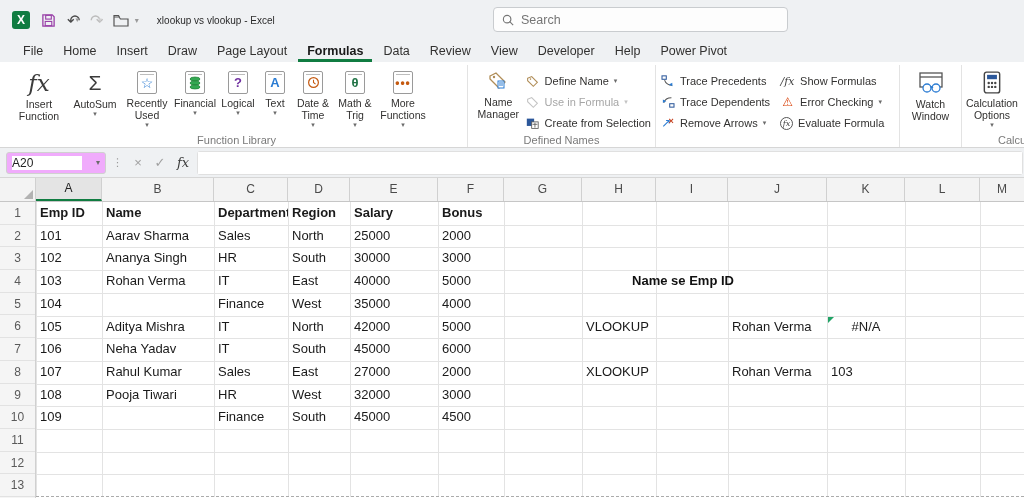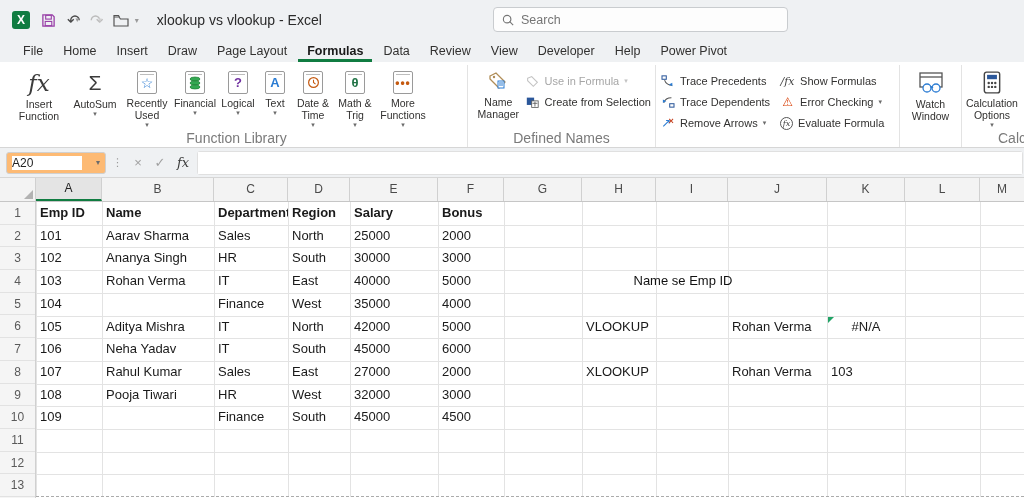--- a/index.html
+++ b/index.html
@@ -7,34 +7,34 @@
   #app { position:relative; width:1024px; height:501px; overflow:hidden; background:#fff; }
 
   
   .titlebar { position:relative; height:40px; background:#eff1f3; display:flex; align-items:center; padding-left:12px; }
   .qat { display:flex; align-items:center; gap:11px; }
   .qat .icon { display:inline-flex; align-items:center; justify-content:center; }
   .excel-logo { width:18px; height:18px; background:#107C41; border-radius:3px; color:#fff; font-weight:bold; font-size:12px; display:flex; align-items:center; justify-content:center; }
   .glyph-undo { font-size:16px; color:#4a4a4a; }
   .glyph-redo { font-size:16px; color:#bcbcbc; }
   .mini-chev { font-size:7px; color:#9a9a9a; margin-left:-5px; }
-  .doc-title { margin-left:18px; font-size:14px; color:#2b2b2b; white-space:nowrap; }
+  .doc-title { margin-left:18px; font-size:10px; color:#2b2b2b; white-space:nowrap; }
   .searchbox { position:absolute; left:493px; top:7px; width:295px; height:25px; background:#fdfdfd; border:1px solid #c9cccf; border-radius:4px; display:flex; align-items:center; padding:0 8px; gap:7px; }
   .searchbox input { border:none; outline:none; background:transparent; font-size:12.5px; color:#616161; width:220px; font-family:"Liberation Sans", sans-serif; }
 
   
   .tabsrow { height:22px; background:#eff1f3; display:flex; align-items:flex-end; padding-left:14px; gap:2px; }
   .tab { font-size:12.5px; color:#323130; padding:2px 9px 4px 9px; cursor:default; white-space:nowrap; }
   .tab.active { font-weight:bold; color:#1a1a1a; border-bottom:3px solid #107C41; padding-bottom:1px; }
 
   
   .ribbon { position:relative; height:86px; background:#ffffff; border-bottom:1px solid #d6d6d6; display:flex; align-items:stretch; padding:3px 0 0 6px; overflow:hidden; }
   .grp { position:relative; display:flex; align-items:flex-start; padding:2px 4px 14px 4px; border-right:1px solid #e3e3e3; }
   .grp:last-child { border-right:none; }
-  .grp-label { position:absolute; bottom:1px; left:0; right:0; text-align:center; font-size:14px; color:#7a7a7a; white-space:nowrap; }
+  .grp-label { position:absolute; bottom:1px; left:0; right:0; text-align:center; font-size:11px; color:#7a7a7a; white-space:nowrap; }
   .bigbtn { display:flex; flex-direction:column; align-items:center; justify-content:flex-start; width:52px; padding-top:4px; text-align:center; }
   .bigbtn .blabel { font-size:10.5px; color:#323130; line-height:12px; margin-top:3px; white-space:pre-line; }
   .chev { font-size:7px; color:#6b6b6b; }
   .fx-big { font-family:"DejaVu Serif", serif; font-style:italic; font-size:23px; color:#3b3b3b; line-height:24px; }
   .sigma { font-size:21px; color:#3b3b3b; line-height:24px; }
   .lib-icon { width:20px; height:23px; border:1px solid #9a9a9a; border-radius:2px; background:#fff; display:flex; align-items:center; justify-content:center; position:relative; }
   .lib-icon:before { content:""; position:absolute; top:2px; left:2px; right:2px; height:1px; background:#bdbdbd; }
   .li-star { color:#2b7cd3; font-size:14px; }
   .li-q { color:#7030a0; font-size:13px; font-weight:bold; }
   .li-a { color:#2b7cd3; font-size:13px; font-weight:bold; }
@@ -47,21 +47,21 @@
   .audit-cols { display:flex; gap:10px; padding-top:5px; }
   .circ-fx { width:13px; height:13px; border:1px solid #555; border-radius:50%; font-family:"DejaVu Serif", serif; font-style:italic; font-size:8px; color:#444; display:inline-flex; align-items:center; justify-content:center; }
   .boxfx { font-family:"DejaVu Serif", serif; font-style:italic; font-size:11px; color:#444; }
   .warn { color:#d83b01; font-size:12px; }
   .rarrow { color:#2b7cd3; font-size:12px; }
   .redx { color:#c43e1c; font-size:9px; font-weight:bold; margin-left:-3px; }
   .partial-icons { display:flex; flex-direction:column; gap:4px; padding-top:6px; width:18px; overflow:hidden; }
 
   
   .fbar { height:30px; background:#eff1f3; display:flex; align-items:center; padding:3px 1px 3px 6px; gap:4px; border-bottom:1px solid #d6d6d6; }
-  .namebox { width:100px; height:22px; background:#fdba74; border:1px solid #d0d0d0; border-radius:3px; display:flex; align-items:center; padding:0 5px; }
+  .namebox { width:100px; height:22px; background:#f0abfc; border:1px solid #d0d0d0; border-radius:3px; display:flex; align-items:center; padding:0 5px; }
   .namebox input { width:70px; border:none; outline:none; font-size:12px; color:#222; font-family:"Liberation Sans", sans-serif; }
   .nb-chev { font-size:8px; color:#6b6b6b; margin-left:auto; }
   .fdots { color:#9a9a9a; font-size:11px; padding:0 2px; }
   .fbtn { color:#a0a0a0; font-size:13px; width:18px; text-align:center; }
   .fx-small { font-family:"DejaVu Serif", serif; font-style:italic; font-size:13px; color:#3b3b3b; width:20px; text-align:center; }
   .finput { flex:1; height:24px; background:#fff; border:1px solid #e0e0e0; border-radius:3px; }
   .finput input { width:100%; height:100%; border:none; outline:none; font-size:12px; font-family:"Liberation Sans", sans-serif; }
 
   
   .sheet { position:relative; width:1024px; }
@@ -82,21 +82,21 @@
   .cell { position:absolute; height:22.7px; line-height:22.5px; font-size:13px; color:#1a1a1a; white-space:nowrap; overflow:hidden; padding:0 4px; z-index:2; }
   .cell.num { text-align:left; padding-right:6px; }
   .cell.bold { font-weight:bold; }
   .cell.center { text-align:center; padding:0; }
   .cA{left:36px;width:66px}.cB{left:102px;width:112px}.cC{left:214px;width:74px}.cD{left:288px;width:62px}
   .cE{left:350px;width:88px}.cF{left:438px;width:66px}.cH{left:582px;width:74px}.cJ{left:728px;width:99px}.cK{left:827px;width:78px}
   .r1{top:0}.r2{top:22.7px}.r3{top:45.4px}.r4{top:68.1px}.r5{top:90.8px}.r6{top:113.5px}.r7{top:136.2px}
   .r8{top:158.9px}.r9{top:181.6px}.r10{top:204.3px}
 
   .lk-title { position:absolute; left:582px; top:0; width:246px; height:45.4px; background:#1F3864; color:#fff; font-weight:bold; font-size:20px; display:flex; align-items:center; justify-content:center; z-index:4; }
-  .lk-sub { position:absolute; left:582px; top:68.1px; width:202px; height:22.7px; font-weight:normal; font-size:13px; color:#111; text-align:center; line-height:22.7px; z-index:2; }
+  .lk-sub { position:absolute; left:582px; top:68.1px; width:202px; height:22.7px; font-weight:bold; font-size:13px; color:#111; text-align:center; line-height:22.7px; z-index:2; }
   .err-tri { position:absolute; left:828px; top:114.5px; width:0; height:0; border-top:6px solid #21A366; border-right:6px solid transparent; z-index:3; }
 
   svg { display:block; }
 </style>
 </head>
 <body>
 
 <div id="app">
 
   <div class="titlebar">
@@ -235,20 +235,30 @@
               <circle cx="7" cy="6" r="1.2" fill="#b08d57"></circle>
               <rect x="11" y="10" width="6" height="7" fill="#fff" stroke="#2b7cd3" stroke-width="1"></rect>
               <line x1="12" y1="12" x2="16" y2="12" stroke="#2b7cd3"></line>
               <line x1="12" y1="14" x2="16" y2="14" stroke="#2b7cd3"></line>
             </svg>
         </span>
         <span class="blabel">Name
 Manager</span>
       </div>
       <div class="stackcol">
+        <div class="stackitem">
+          <span class="sicon">
+            <svg width="13" height="13" viewBox="0 0 16 16">
+                <path d="M2 4 l5 -2 7 7 -5 5 -7 -7 z" fill="none" stroke="#b08d57" stroke-width="1.3"></path>
+                <circle cx="5.5" cy="5" r="1" fill="#b08d57"></circle>
+              </svg>
+          </span>
+          <span>Define Name</span>
+          <span class="chev">▾</span>
+        </div>
         <div class="stackitem disabled">
           <span class="sicon">
             <svg width="13" height="13" viewBox="0 0 16 16">
                 <path d="M2 4 l5 -2 7 7 -5 5 -7 -7 z" fill="none" stroke="#c3c3c3" stroke-width="1.3"></path>
               </svg>
           </span>
           <span>Use in Formula</span>
           <span class="chev" style="color:#c3c3c3">▾</span>
         </div>
         <div class="stackitem">

